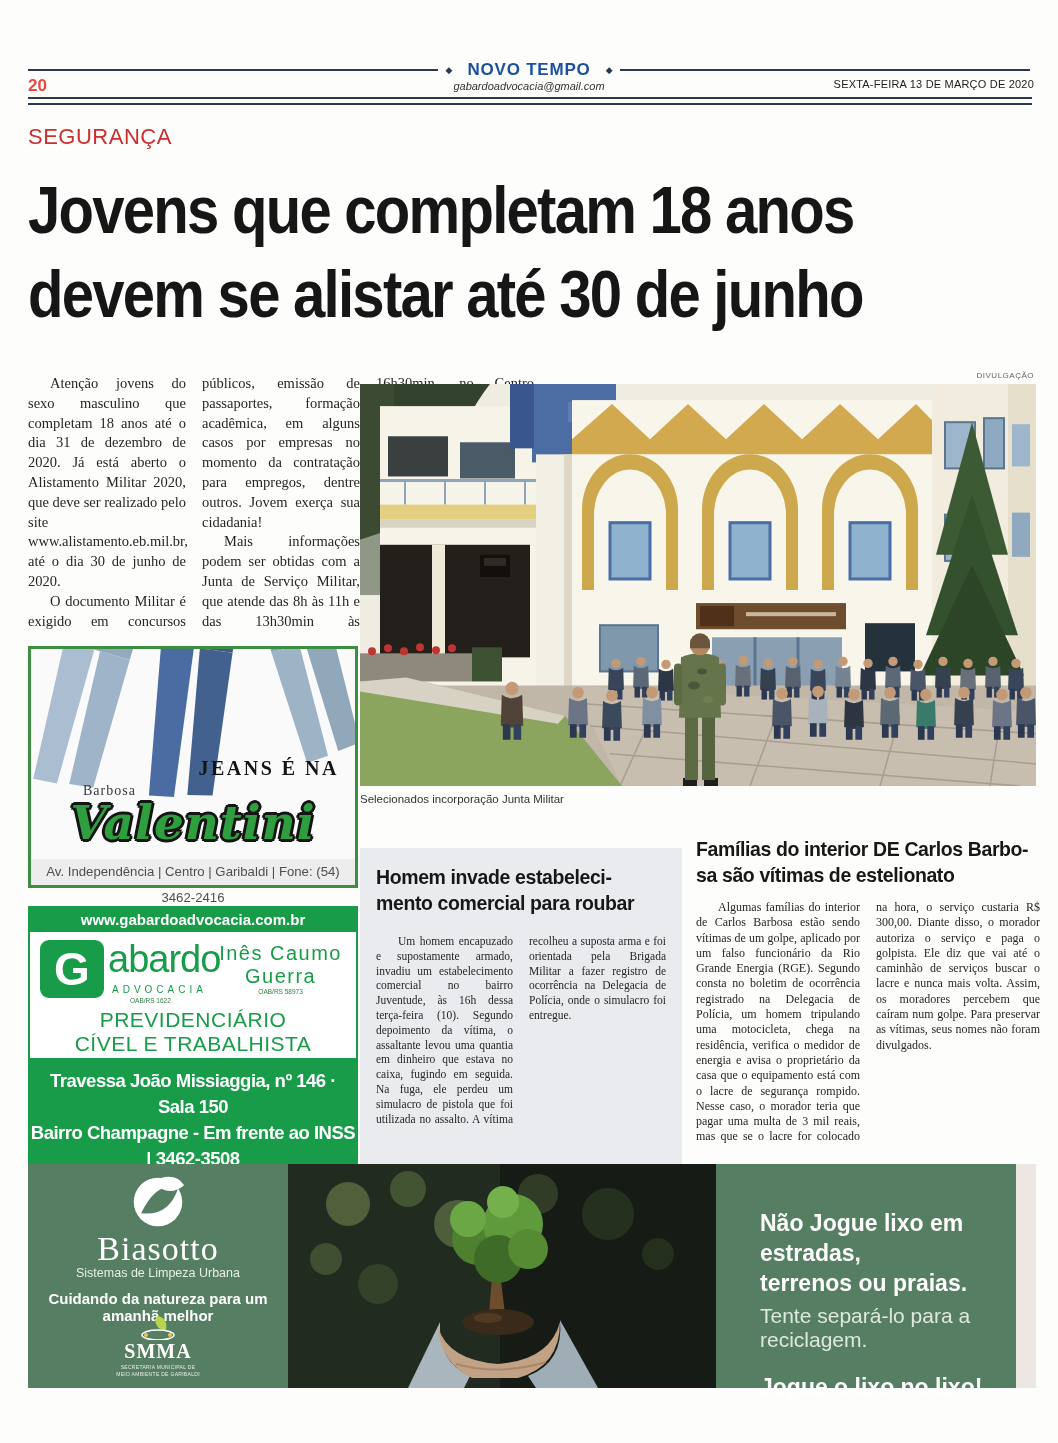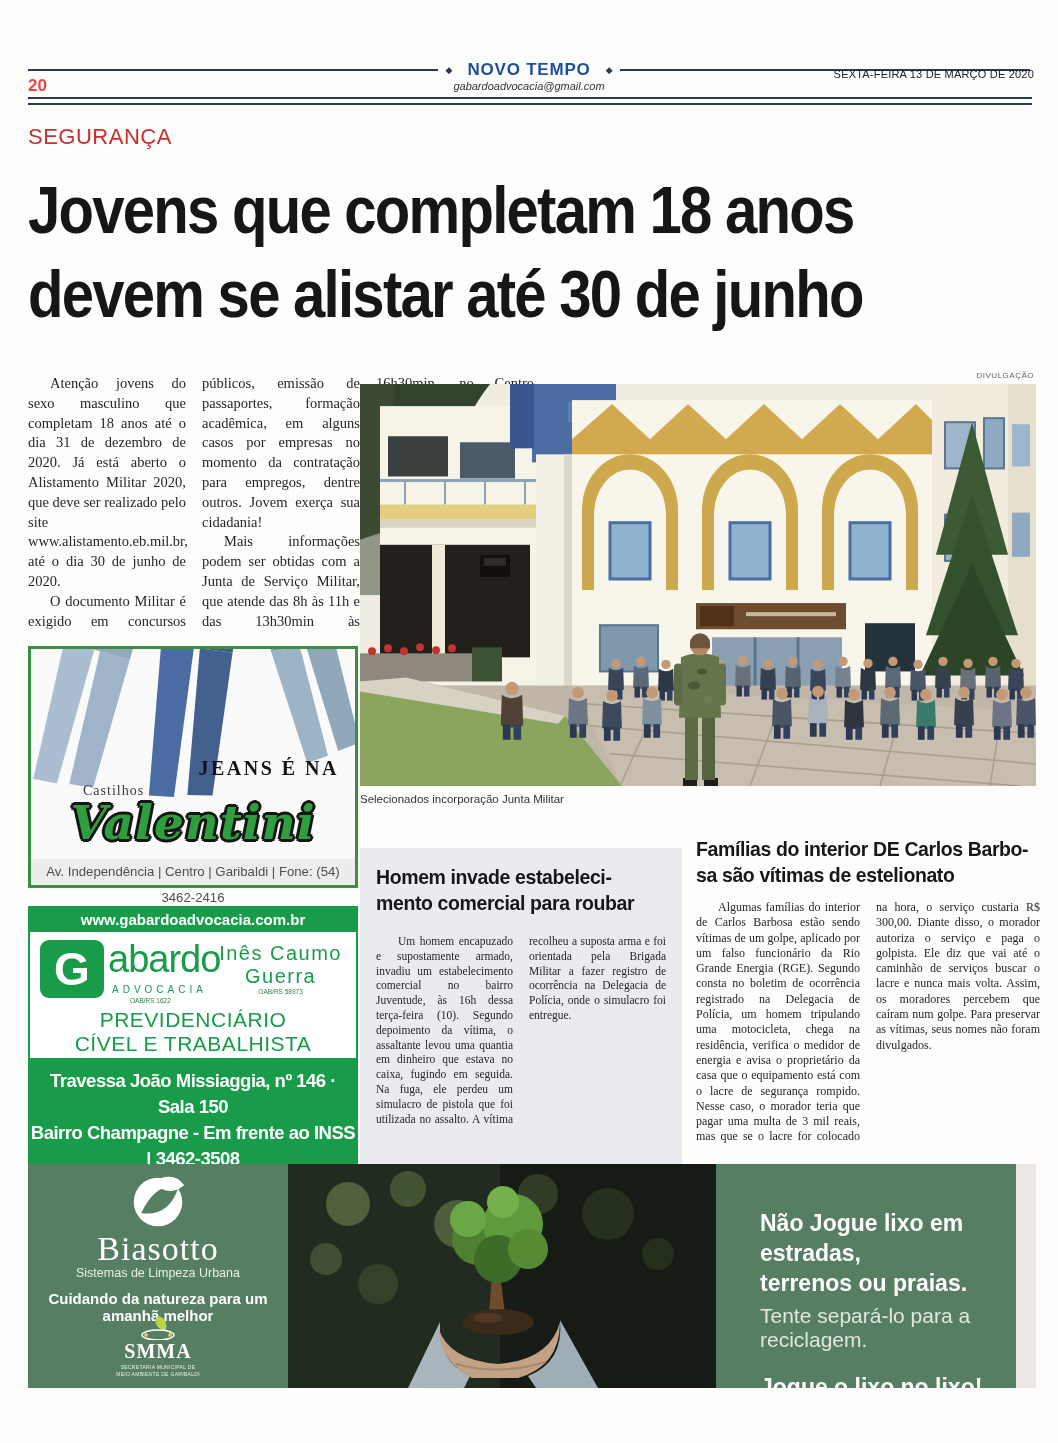--- a/index.html
+++ b/index.html
@@ -88,21 +88,21 @@
 
   <div class="abs masthead-row" style="left:28px;top:60px;width:1002px;">
     <span class="rule"></span>
     <span class="diamond">◆</span>
     <span class="masthead">NOVO TEMPO</span>
     <span class="diamond">◆</span>
     <span class="rule"></span>
   </div>
   <div class="abs pagenum" style="left:28px;top:76px;">20</div>
   <div class="abs email" style="left:0;right:0;top:80px;">gabardoadvocacia@gmail.com</div>
-  <div class="abs hdate" style="right:24px;top:68px;">SEXTA-FEIRA 13 DE MARÇO DE 2020</div>
+  <div class="abs hdate" style="right:24px;top:78px;">SEXTA-FEIRA 13 DE MARÇO DE 2020</div>
   <div class="abs double-rule" style="left:28px;top:97px;width:1004px;"></div>
 
   <div class="abs section-label" style="left:28px;top:124px;">SEGURANÇA</div>
 
   <div class="abs headline" style="left:28px;top:168px;width:1100px;">
     <div>Jovens que completam 18 anos</div>
     <div>devem se alistar até 30 de junho</div>
   </div>
 
   <div class="abs serifcols main-cols" style="left:28px;top:374px;width:332px;height:272px;">
@@ -272,21 +272,21 @@
         <path d="M-36,15 L-27,168 L-2,166 L-3,15 Z" fill="#4a6ca2"></path>
         <path d="M3,15 L11,162 L36,159 L36,15 Z" fill="#42618f"></path>
       </g>
       <g transform="translate(268,-18) rotate(-14)">
         <rect x="-32" y="0" width="64" height="14" fill="#8ba2bc"></rect>
         <path d="M-32,14 L-24,130 L-2,128 L-3,14 Z" fill="#9db3c6"></path>
         <path d="M3,14 L9,126 L32,123 L32,14 Z" fill="#91a7ba"></path>
       </g>
     </svg>
     <div class="abs val-tag" style="right:16px;top:108px;">JEANS É NA</div>
-    <div class="abs val-mag" style="left:52px;top:134px;">Castilhos</div>
+    <div class="abs val-mag" style="left:52px;top:134px;">Barbosa</div>
     <div class="abs val-name" style="left:6px;right:6px;top:146px;">Valentini</div>
     <div class="abs val-addr" style="left:0;right:0;bottom:0;height:26px;">Av. Independência | Centro | Garibaldi | Fone: (54) 3462-2416</div>
   </div>
 
   <div class="abs gabardo" style="left:28px;top:906px;width:326px;">
     <div class="gab-bar gab-web">www.gabardoadvocacia.com.br</div>
     <div class="gab-main">
       <div class="gab-gsq">G</div>
       <div class="gab-rest">abardo</div>
       <div class="gab-adv">ADVOCACIA</div>

